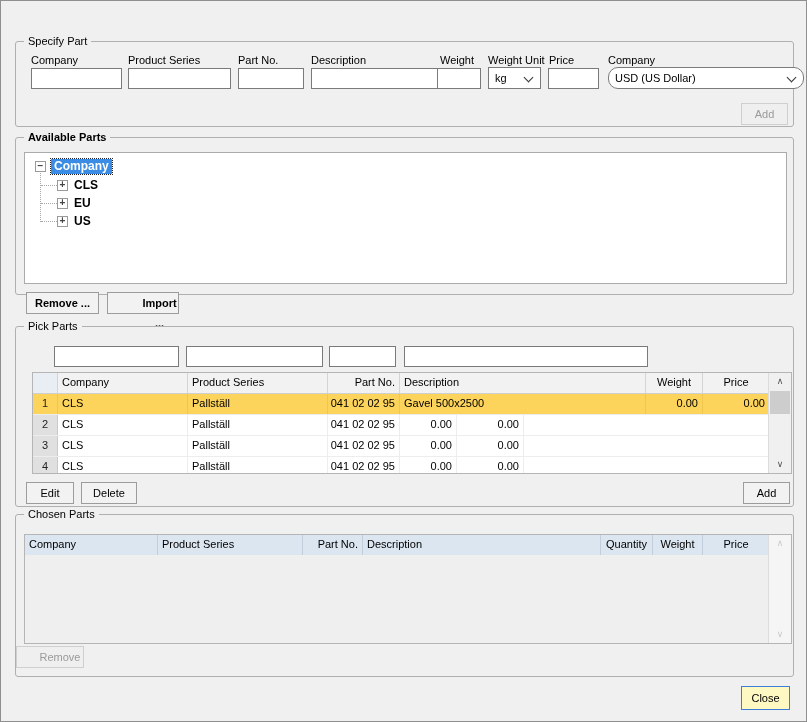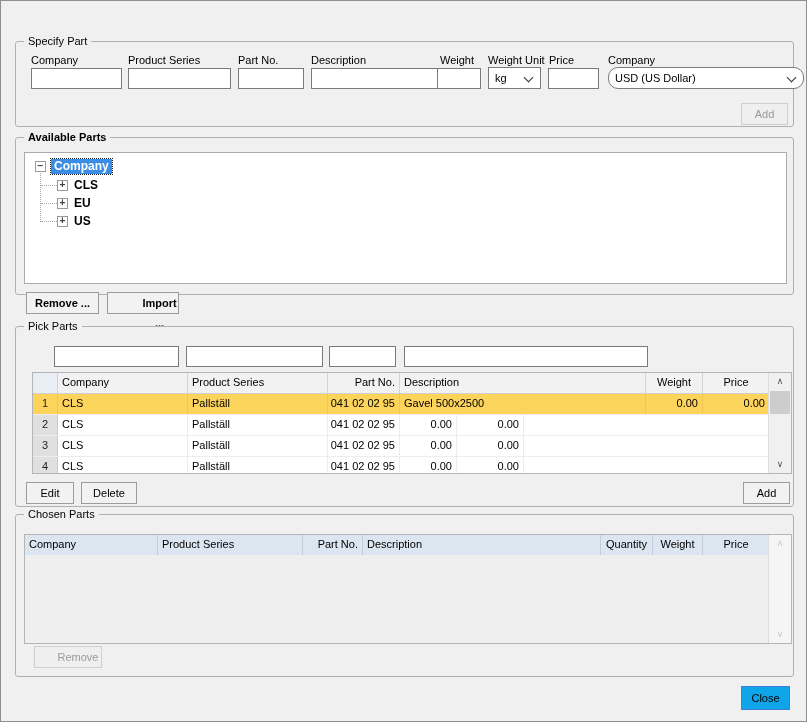--- a/index.html
+++ b/index.html
@@ -21,21 +21,21 @@
   
   .group{position:absolute;left:14px;width:779px;border:1px solid #b0b0b0;border-radius:3px;box-sizing:border-box;}
   .legend{position:absolute;top:-8px;left:8px;background:#f0f0f0;padding:0 4px;line-height:14px;}
   
   .flabel{position:absolute;top:12px;line-height:12px;}
   .tb{position:absolute;box-sizing:border-box;height:21px;border:1px solid #7a7a7a;background:#fff;font:inherit;padding:0 3px;outline:none;}
   .combo{position:absolute;box-sizing:border-box;height:22px;border:1px solid #7a7a7a;background:#fff;line-height:20px;padding-left:6px;}
   .chev-down{position:absolute;right:8px;top:6px;width:6px;height:6px;border-right:1px solid #333;border-bottom:1px solid #333;transform:rotate(45deg);}
   .btn{position:absolute;box-sizing:border-box;height:22px;border:1px solid #9c9c9c;background:#f2f2f2;font:inherit;text-align:center;line-height:20px;padding:0;}
   .btn.dis{border-color:#cfcfcf;background:#efefef;color:#9a9a9a;}
-  .btn.default{border-color:#3d7edb;background:#0ea5e9;}
+  .btn.default{border-color:#3d7edb;background:#fef9c3;}
   
   .treebox{position:absolute;left:8px;top:14px;width:763px;height:132px;box-sizing:border-box;border:1px solid #ababab;background:#fff;font-size:12px;}
   .pm{position:absolute;width:11px;height:11px;box-sizing:border-box;border:1px solid #9a9a9a;background:#fff;text-align:center;line-height:8px;font-size:10px;color:#444;}
   .tnode{position:absolute;line-height:15px;white-space:nowrap;}
   .tnode.sel{background:#3a8ce4;color:#fff;padding:0 3px;outline:1px dotted #222;}
   .vdot{position:absolute;left:15px;top:20px;height:49px;border-left:1px dotted #a9a9a9;}
   .hdot{position:absolute;border-top:1px dotted #a9a9a9;}
   
   .datatable{position:absolute;box-sizing:border-box;border:1px solid #b5b5b5;background:#fff;overflow:hidden;}
   .thead{display:flex;height:20px;background:#f2f2f2;border-bottom:1px solid #cfcfcf;}
@@ -208,18 +208,18 @@
         <div class="hc cw5 ctr">Weight</div>
         <div class="hc cw6 ctr">Price</div>
       </div>
       <div class="emptybody"></div>
       <div class="vscroll empty">
         <div class="sarrow up dis">∧</div>
         <div class="sarrow down dis">∨</div>
       </div>
     </div>
 
-    <button class="btn dis" style="left:18px;top:131px;width:68px;padding-left:20px;">Remove</button>
+    <button class="btn dis" style="left:0;top:131px;width:68px;padding-left:20px;">Remove</button>
   </div>
 
   <button class="btn default" style="left:740px;top:685px;width:49px;height:24px;line-height:22px;">Close</button>
 
 </div>
 
 </body></html>

